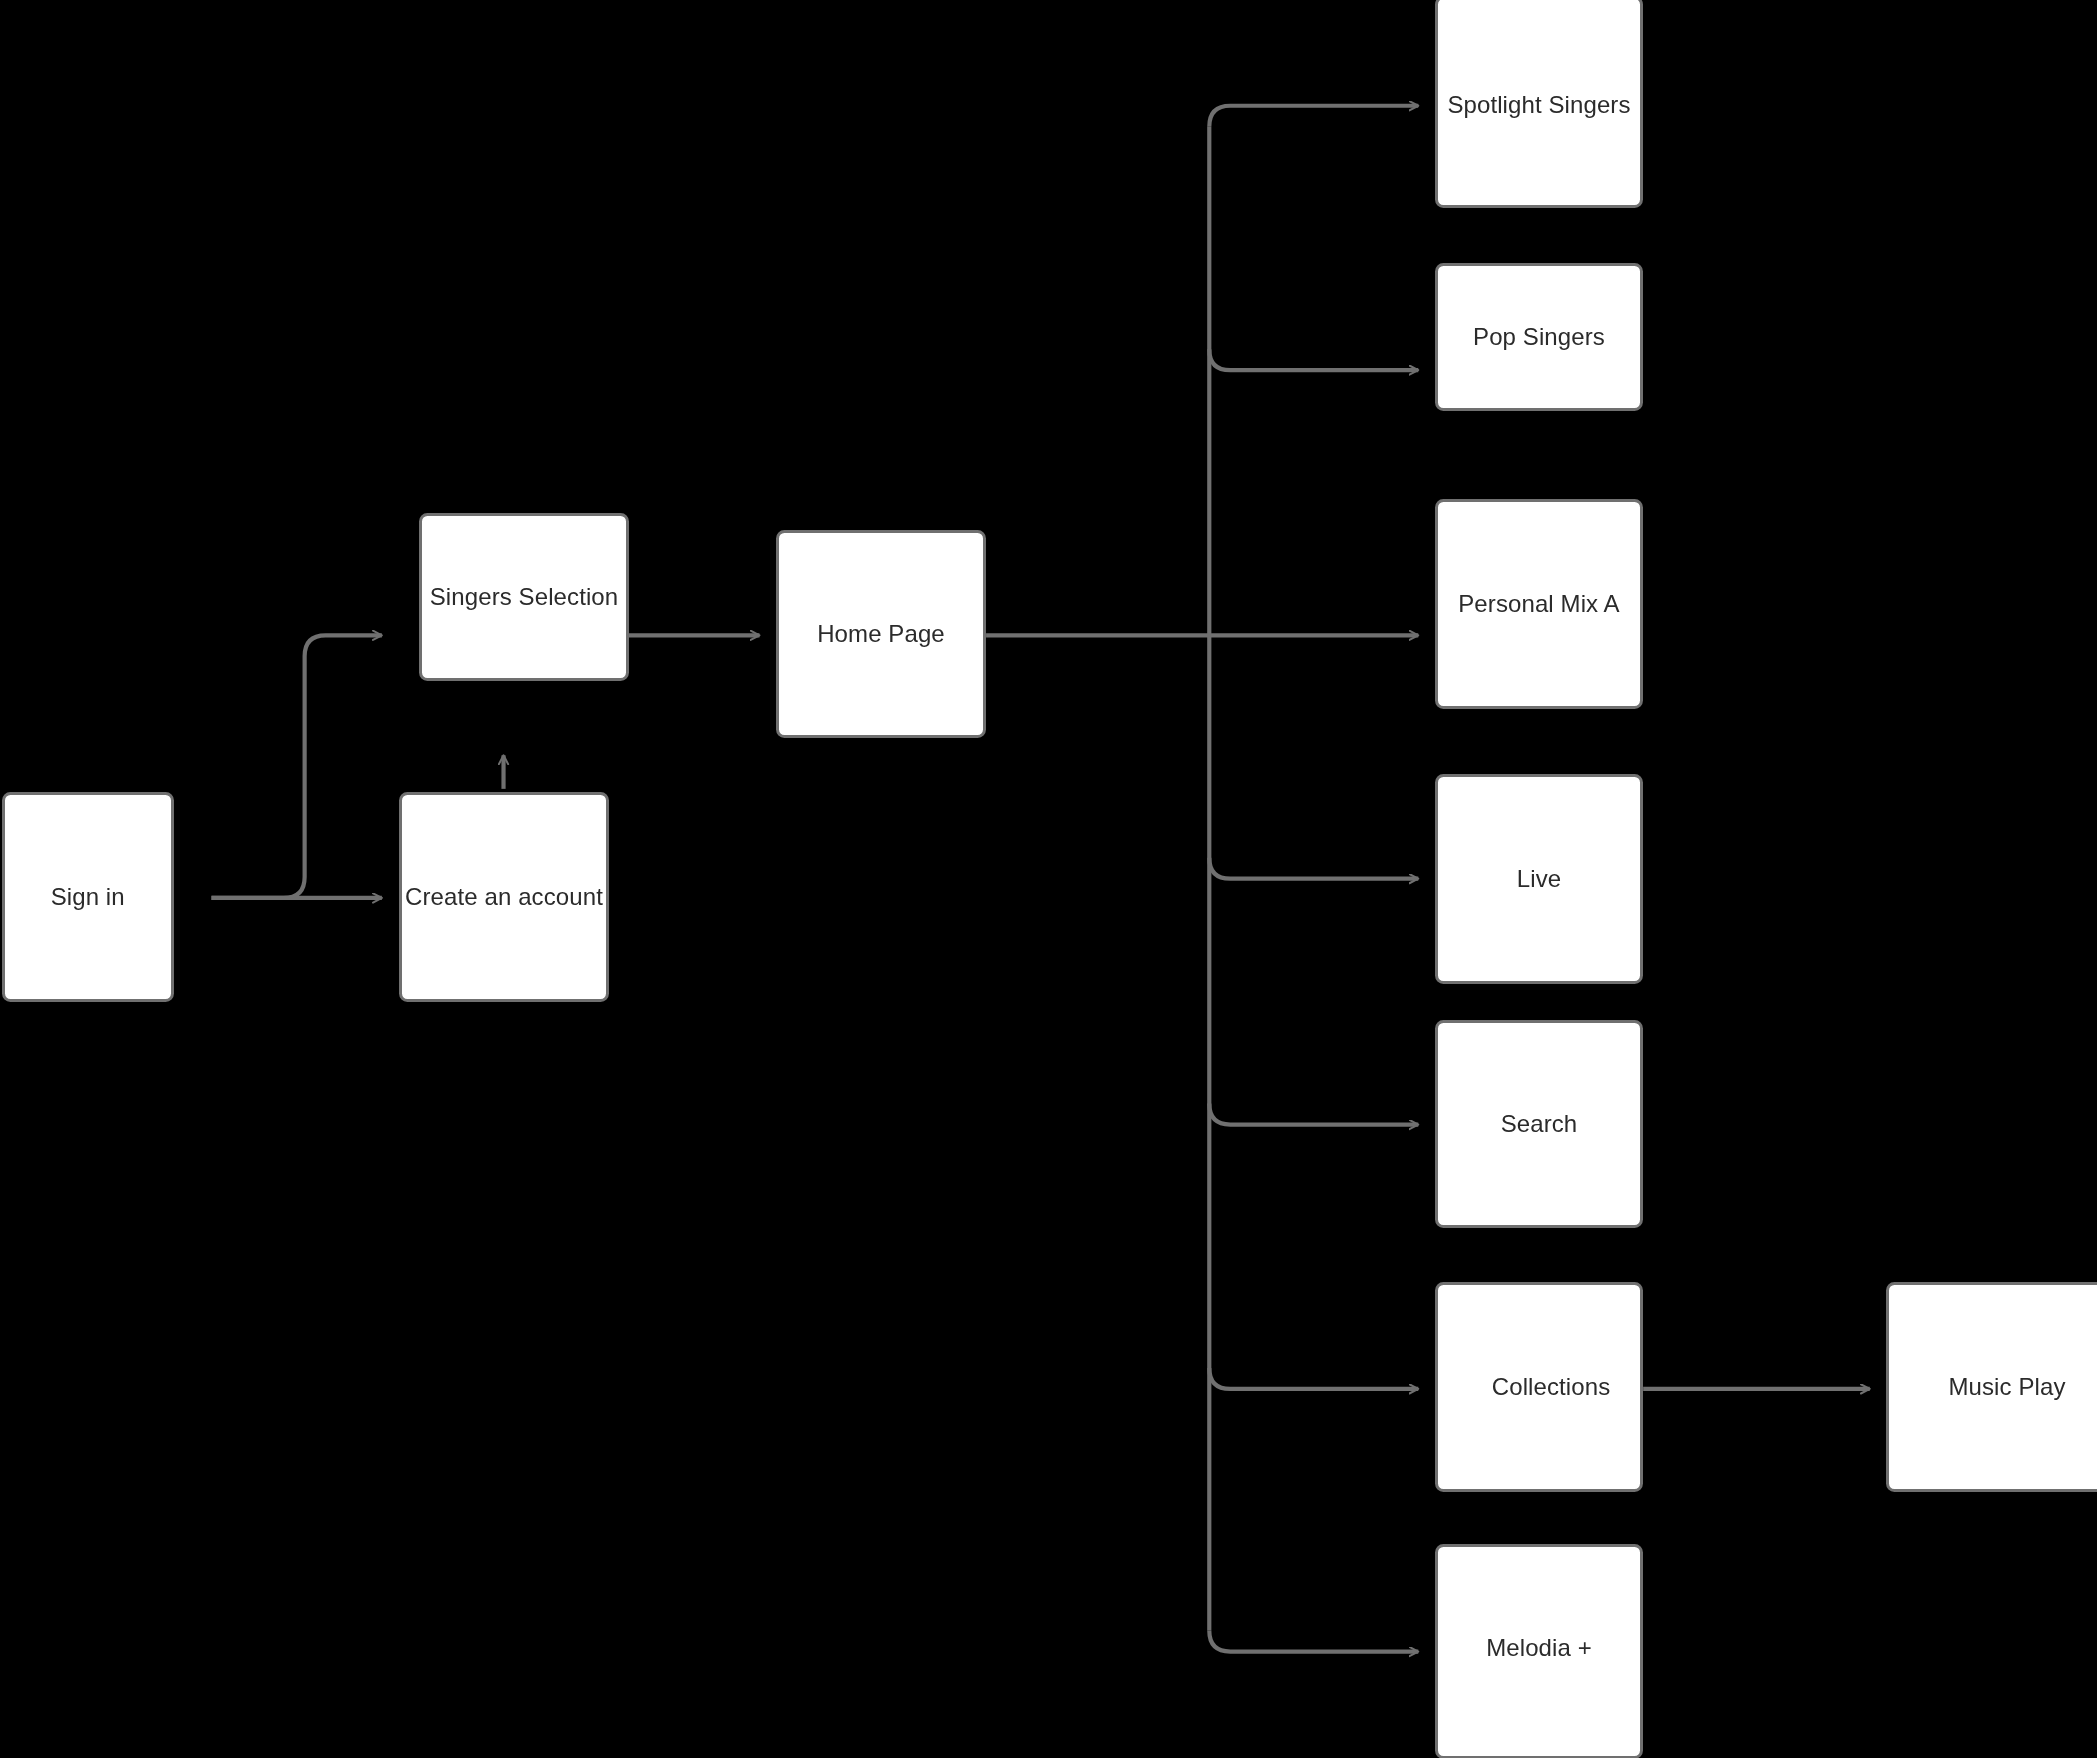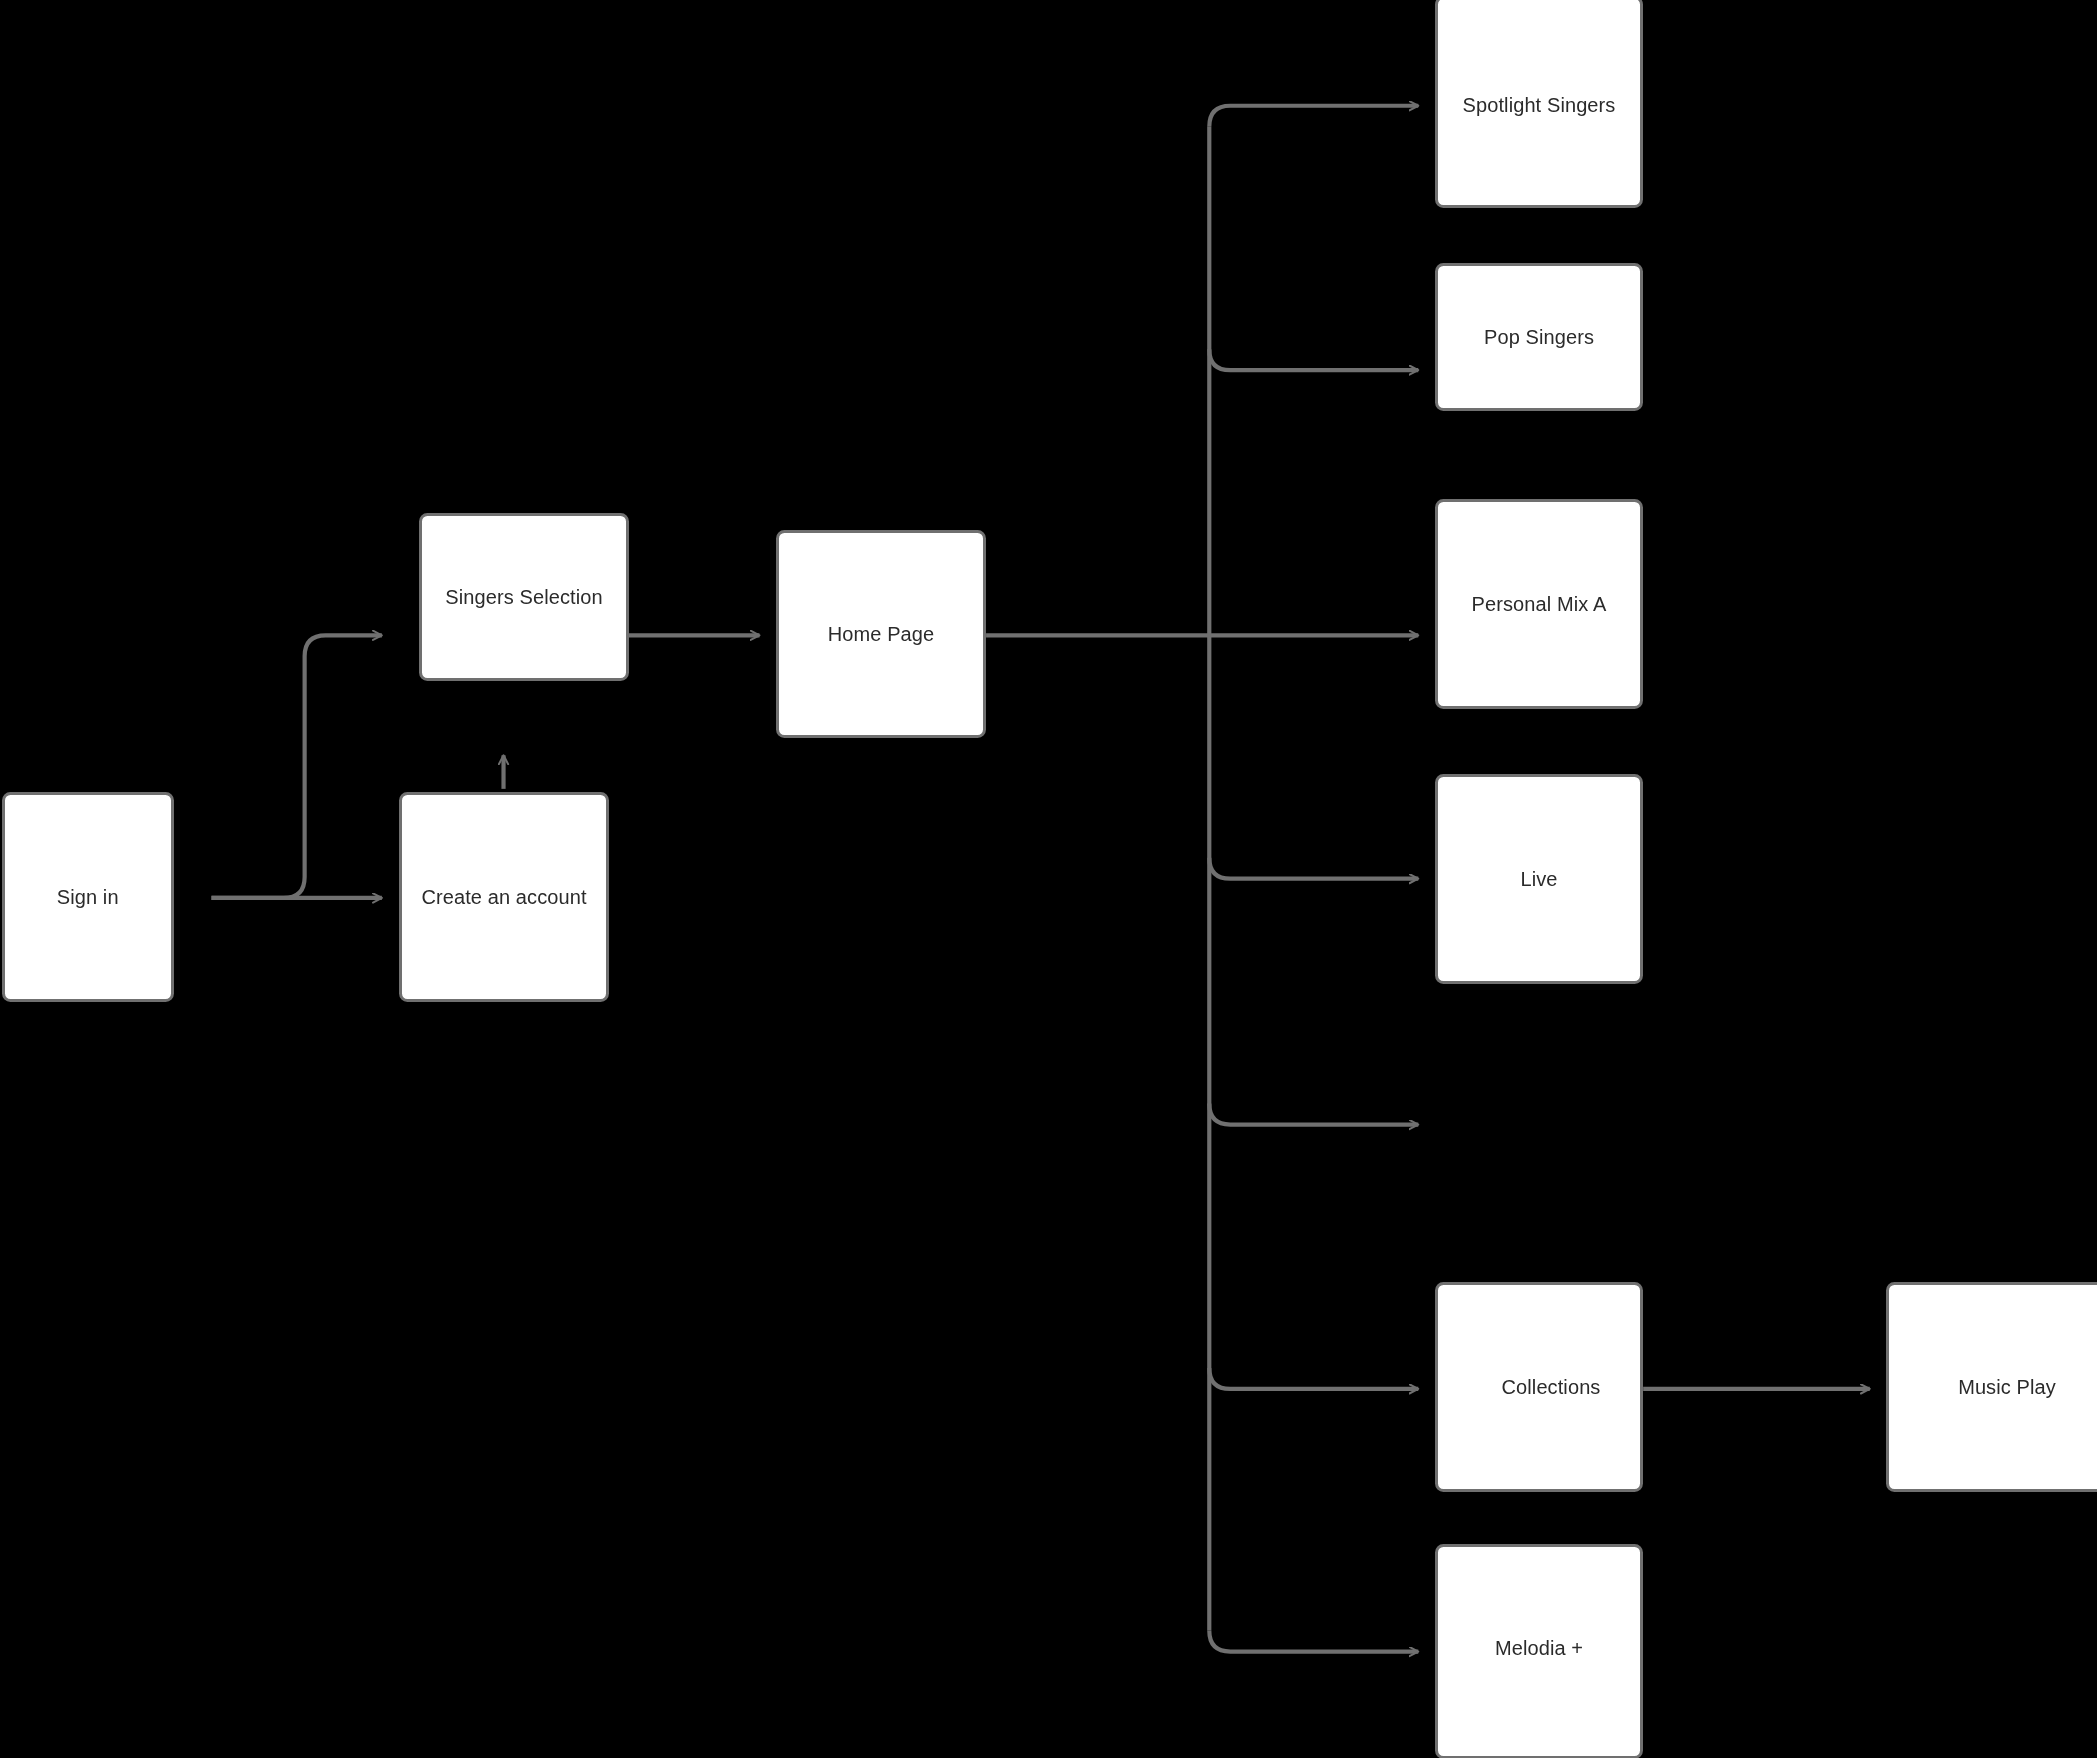--- a/index.html
+++ b/index.html
@@ -29,21 +29,21 @@
     background: #ffffff;
     border: 3.4px solid #707070;
     border-radius: 8.4px;
     display: flex;
     align-items: center;
     justify-content: center;
     z-index: 2;
   }
   .node-label {
     color: #2b2b2b;
-    font-size: 20px;
+    font-size: 24px;
     font-family: "Liberation Sans", sans-serif;
     line-height: 1.2;
     text-align: center;
     letter-spacing: 0.1px;
     white-space: nowrap;
     user-select: none;
   }
 </style>
 </head>
 <body>
@@ -114,20 +114,23 @@
   </div>
 
   <div class="node" style="left:1435px; top:499px; width:208px; height:210px;">
     <span class="node-label">Personal Mix A</span>
   </div>
 
   <div class="node" style="left:1435px; top:774px; width:208px; height:210px;">
     <span class="node-label">Live</span>
   </div>
 
+  <div class="node" style="left:1435px; top:1020px; width:208px; height:208px;">
+    <span class="node-label">Search</span>
+  </div>
 
   <div class="node" style="left:1435px; top:1282px; width:208px; height:210px;padding-left:24px;">
     <span class="node-label">Collections</span>
   </div>
 
   <div class="node" style="left:1435px; top:1544px; width:208px; height:215px;">
     <span class="node-label" style="position:relative; top:-3.4px;">Melodia +</span>
   </div>
 
   <div class="node" style="left:1886px; top:1282px; width:242px; height:210px;">

